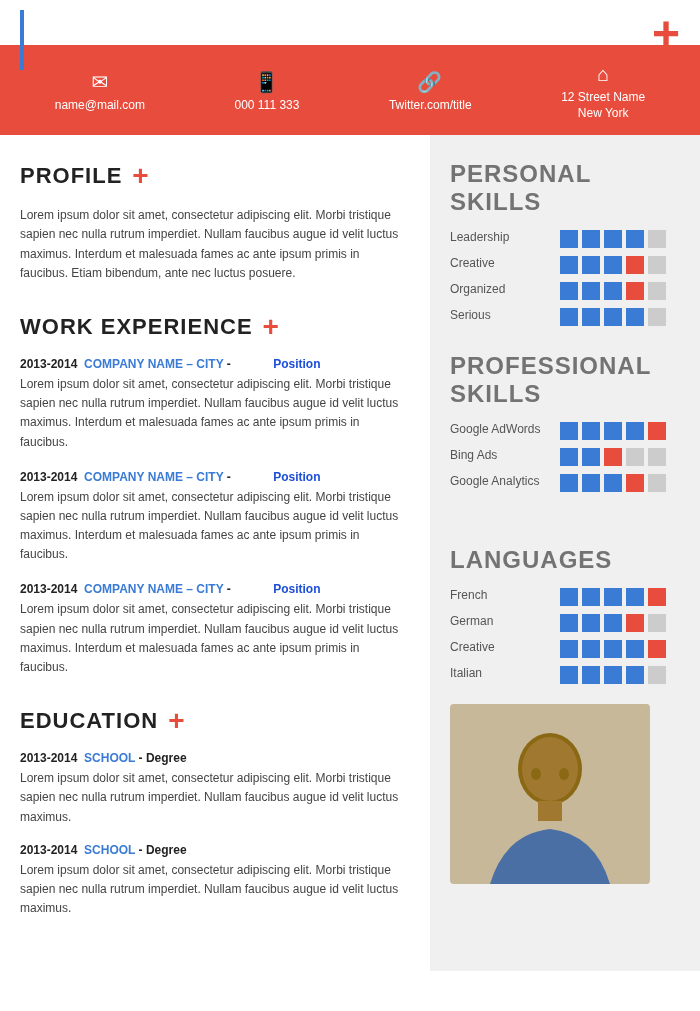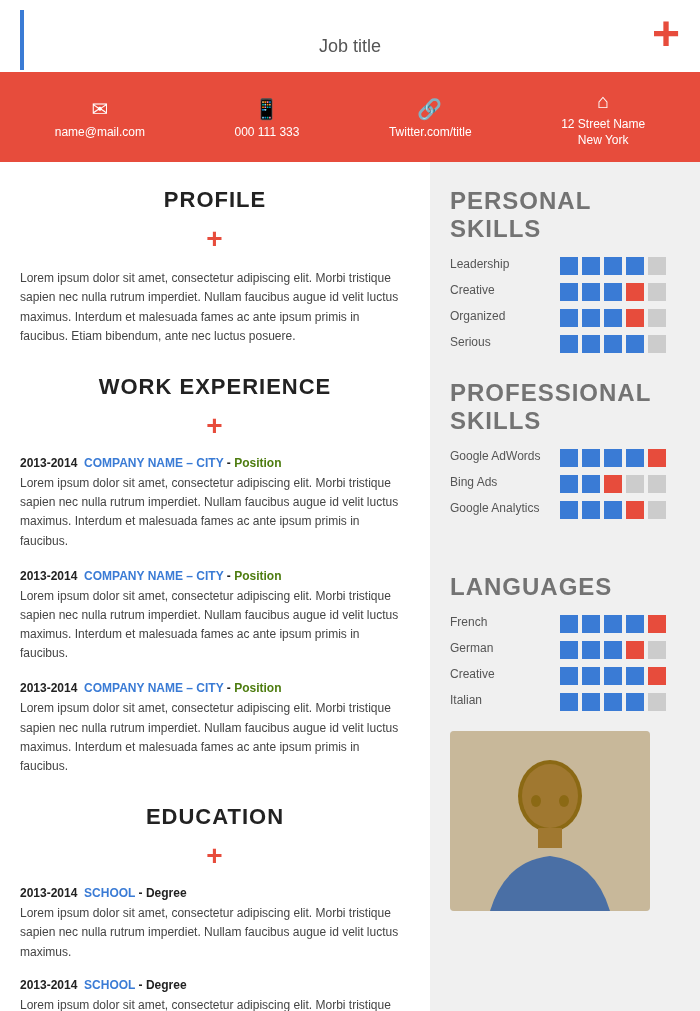--- a/index.html
+++ b/index.html
@@ -17,34 +17,34 @@
     .contact-item { display: flex; flex-direction: column; align-items: center; font-size: 12px; gap: 4px; }
     .contact-icon { font-size: 20px; }
     .contact-text { font-size: 12px; text-align: center; line-height: 1.3; }
 
     
     .main { display: flex; min-height: 750px; }
     .left-col { flex: 0 0 430px; padding: 25px 20px; }
     .right-col { flex: 0 0 270px; background: #f0f0f0; padding: 25px 20px; }
 
     
-    .section-heading { display: flex; align-items: center; gap: 10px; font-size: 22px; font-weight: 900; letter-spacing: 1px; text-transform: uppercase; margin-bottom: 14px; color: #222; flex-direction: column; }
+    .section-heading { display: flex; align-items: center; gap: 10px; font-size: 22px; font-weight: 900; letter-spacing: 1px; text-transform: uppercase; margin-bottom: 14px; color: #222; }
     .section-heading .plus { color: #e74c3c; font-size: 28px; font-weight: bold; }
     .right-section-heading { font-size: 24px; font-weight: 700; letter-spacing: 1px; text-transform: uppercase; margin-bottom: 14px; color: #737373; }
 
     
     .profile-section { margin-bottom: 28px; }
     .profile-text { font-size: 12px; color: #444; line-height: 1.6; }
 
     
     .work-section { margin-bottom: 28px; }
     .work-entry { margin-bottom: 18px; }
     .work-date { font-size: 12px; font-weight: bold; color: #222; }
     .work-date .company { color: #3a7bd5; font-weight: bold; }
-    .work-date .position { font-weight: bold; color: #4d7c0f; }
+    .work-date .position { font-weight: bold; color: #1d4ed8; margin-left: 39px; }
     .work-desc { font-size: 12px; color: #444; line-height: 1.6; margin-top: 4px; }
 
     
     .edu-section { margin-bottom: 28px; }
     .edu-entry { margin-bottom: 16px; }
     .edu-date { font-size: 12px; font-weight: bold; color: #222; }
     .edu-date .school { color: #3a7bd5; font-weight: bold; }
     .edu-date .degree { font-weight: bold; }
     .edu-desc { font-size: 12px; color: #444; line-height: 1.6; margin-top: 4px; }
 
@@ -63,21 +63,20 @@
     
     .photo-area { margin-top: 20px; }
     .photo-placeholder { width: 200px; height: 180px; background: #ddd; border-radius: 4px; overflow: hidden; display: flex; align-items: flex-end; justify-content: center; }
   </style>
 </head>
 <body>
 
 <div class="header">
   <div class="blue-bar"></div>
   <div class="cross-icon">+</div>
-  <div class="header-title">Job title</div>
 </div>
 
 <div class="contact-bar">
   <div class="contact-item">
     <span class="contact-icon">✉</span>
     <span class="contact-text">name@mail.com</span>
   </div>
   <div class="contact-item">
     <span class="contact-icon">📱</span>
     <span class="contact-text">000 111 333</span>

